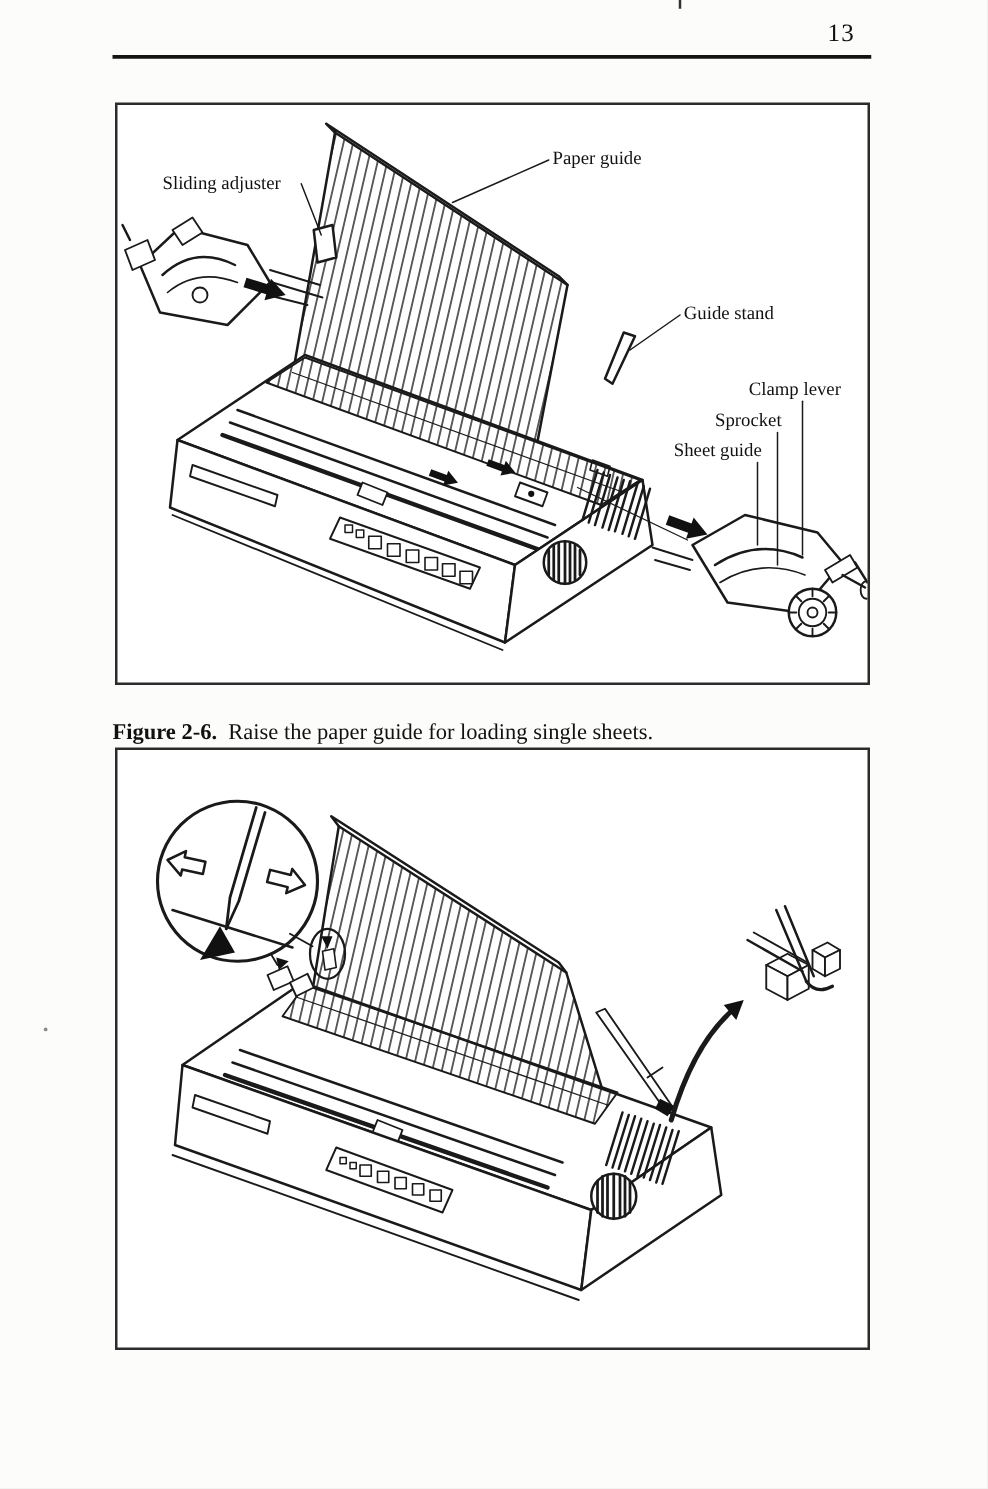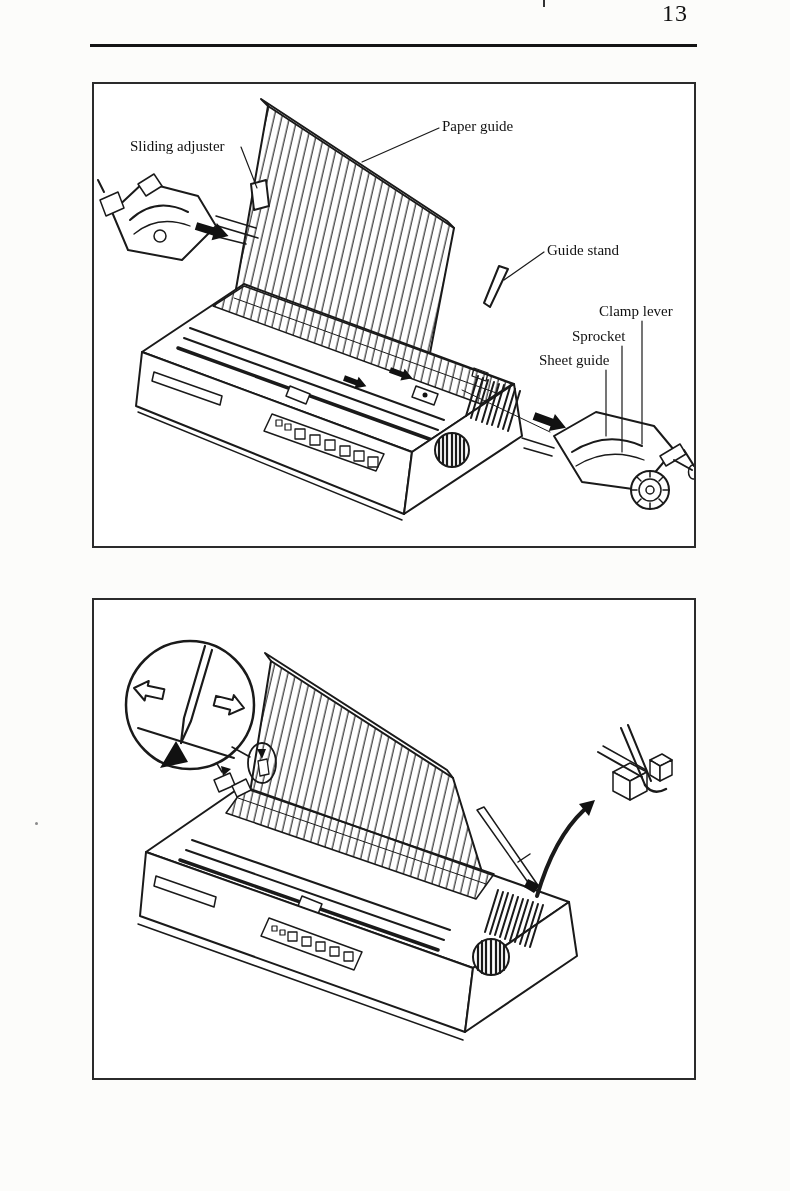--- a/index.html
+++ b/index.html
@@ -1,21 +1,21 @@
 <!DOCTYPE html>
 <html><head>
 <meta charset="utf-8">
 <style>
   html,body { margin:0; padding:0; background:#e8e8e8; }
   .page {
     position:relative; width:790px; height:1191px;
     background:#fcfcfa; overflow:hidden;
     font-family:"Liberation Serif", serif; color:#111;
   }
-  .pagenum { position:absolute; left:662px; top:0; font-size:24px; letter-spacing:1px; }
+  .pagenum { position:absolute; left:662px; top:16px; font-size:20px; letter-spacing:1px; }
   .rule { position:absolute; left:90px; top:44px; width:607px; height:2.5px; background:#141414; }
   .figbox { position:absolute; background:#ffffff; border:2px solid #2b2b2b; }
   #figbox1 { left:92px; top:82px;  width:600px; height:462px; }
   #figbox2 { left:92px; top:598px; width:600px; height:478px; }
   .figbox svg { display:block; width:100%; height:100%; }
   .caption { position:absolute; font-size:18px; line-height:1.28; }
   #cap1 { left:90px; top:556px;  width:612px; }
   #cap2 { left:90px; top:1086px; width:562px; }
   .caption b { font-weight:bold; margin-right:9px; }
   svg text { font-family:"Liberation Serif", serif; font-size:15px; fill:#111; stroke:none; }
@@ -156,20 +156,21 @@
         <text x="36" y="67">Sliding adjuster</text>
         <text x="348" y="47">Paper guide</text>
         <text x="453" y="171">Guide stand</text>
         <text x="505" y="232">Clamp lever</text>
         <text x="478" y="257">Sprocket</text>
         <text x="445" y="281">Sheet guide</text>
       </g>
     </svg>
   </div>
 
+  <p class="caption" id="cap1"><b>Figure 2-6.</b><span>Raise the paper guide for loading single sheets.</span></p>
 
   <div class="figbox" id="figbox2">
     <svg viewBox="0 0 600 478">
       <defs>
         <pattern id="ph2" width="7.5" height="8" patternUnits="userSpaceOnUse" patternTransform="rotate(13)">
           <line x1="3" y1="-1" x2="3" y2="9" stroke="#1a1a1a" stroke-width="1.1"></line>
         </pattern>
       </defs>
       <g stroke="#1a1a1a" fill="none" stroke-width="2" stroke-linecap="round" stroke-linejoin="round">
 

